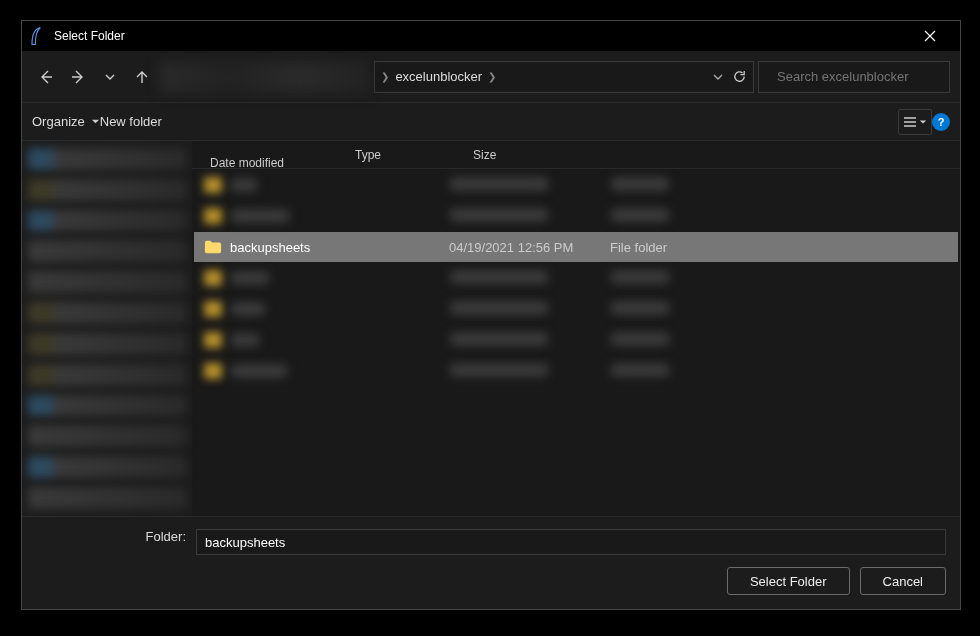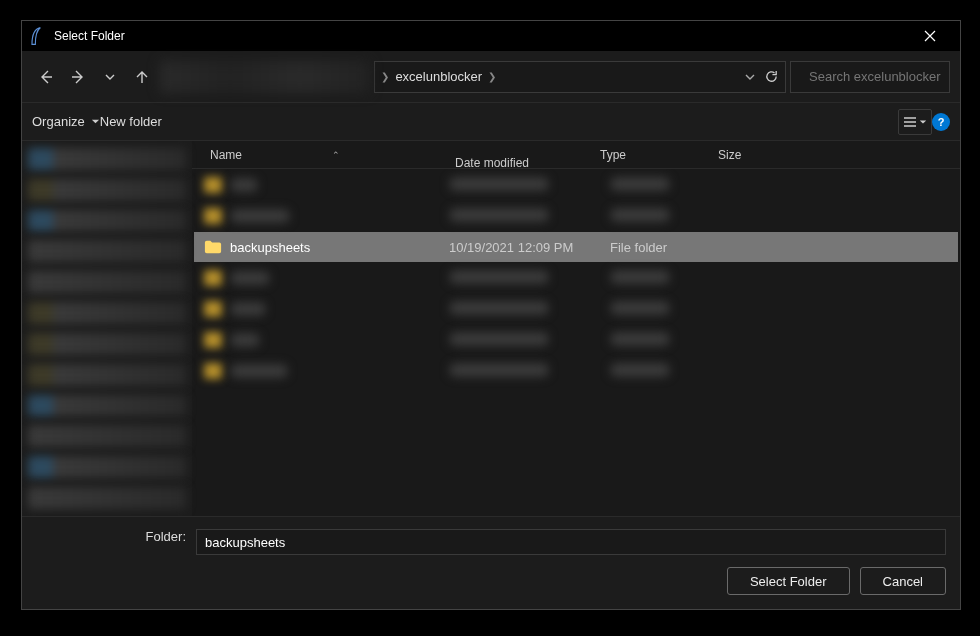--- a/index.html
+++ b/index.html
@@ -46,21 +46,21 @@
   background: linear-gradient(90deg,#2a2a2a,#222,#2a2a2a,#222);
   filter: blur(6px);
 }
 .crumb-bar {
   flex:1; height:32px; border:1px solid #3a3a3a; background:#191919;
   display:flex; align-items:center; padding:0 6px; gap:6px; color:#ddd; font-size:13px;
 }
 .crumb-sep { color:#888; font-size:10px; }
 .crumb-actions { margin-left:auto; display:flex; gap:8px; align-items:center; }
 .search-box {
-  width:160px; height:32px; border:1px solid #3a3a3a; background:#191919;
+  width:192px; height:32px; border:1px solid #3a3a3a; background:#191919;
   display:flex; align-items:center; padding:0 10px; gap:8px; color:#888; font-size:13px;
 }
 .search-box input { flex:1; background:transparent; border:none; outline:none; color:#ddd; font-size:13px; }
 
 .toolbar {
   height: 38px;
   display:flex; align-items:center; padding:0 10px; 
   color:#ddd; font-size:13px;
   border-bottom: 1px solid #2a2a2a;
 }
@@ -225,24 +225,20 @@
       <div class="side-blur"></div>
       <div class="side-blur"></div>
       <div class="side-blur alt"></div>
       <div class="side-blur neutral"></div>
       <div class="side-blur alt"></div>
       <div class="side-blur neutral"></div>
     </div>
 
     <div class="filepane">
       <div class="headers">
-        <div class="col-name">
-          <span>Name</span>
-          <span class="sort-caret">⌃</span>
-        </div>
         <div class="col-date">Date modified</div>
         <div class="col-type">Type</div>
         <div class="col-size">Size</div>
       </div>
 
       <div class="filelist">
         <div class="row">
           <div class="row-name">
               <span class="blur-icon"></span>
               <span class="blur-cell" style="width:28px"></span>
@@ -259,21 +255,21 @@
           <div class="row-type"><span class="blur-cell" style="width:60px"></span></div>
         </div>
 
         <div class="row selected">
           <div class="row-name">
             <svg class="folder-svg" viewBox="0 0 20 16">
                 <path d="M1 3 Q1 1 3 1 H7 L9 3 H17 Q19 3 19 5 V13 Q19 15 17 15 H3 Q1 15 1 13 Z" fill="#ffd96a"></path>
               </svg>
             <span>backupsheets</span>
           </div>
-          <div class="row-date">10/19/2021 12:09 PM</div>
+          <div class="row-date">04/19/2021 12:56 PM</div>
           <div class="row-type">File folder</div>
         </div>
 
         <div class="row">
           <div class="row-name">
               <span class="blur-icon"></span>
               <span class="blur-cell" style="width:40px"></span>
             </div>
           <div class="row-date"><span class="blur-cell" style="width:100px"></span></div>
           <div class="row-type"><span class="blur-cell" style="width:60px"></span></div>

